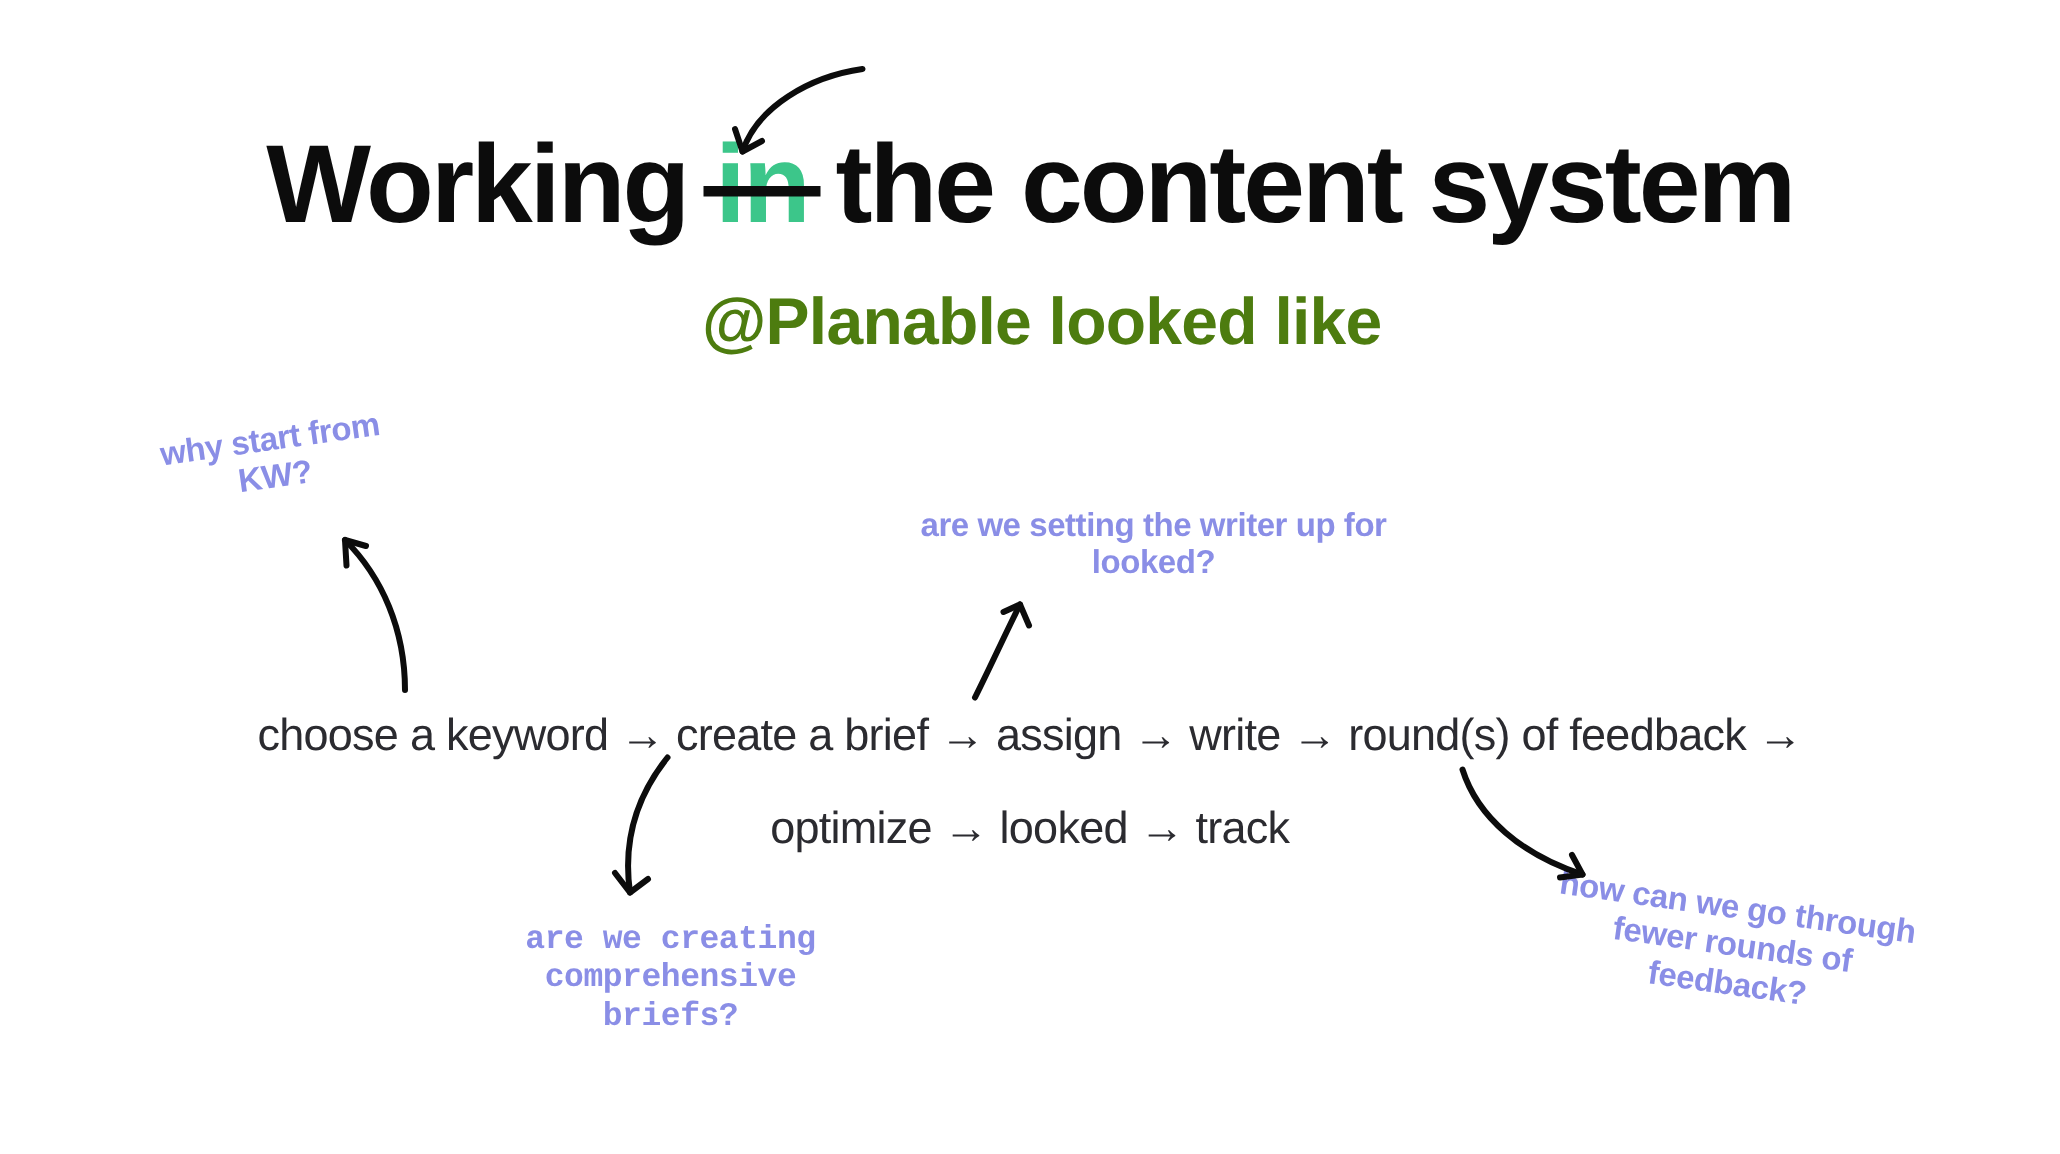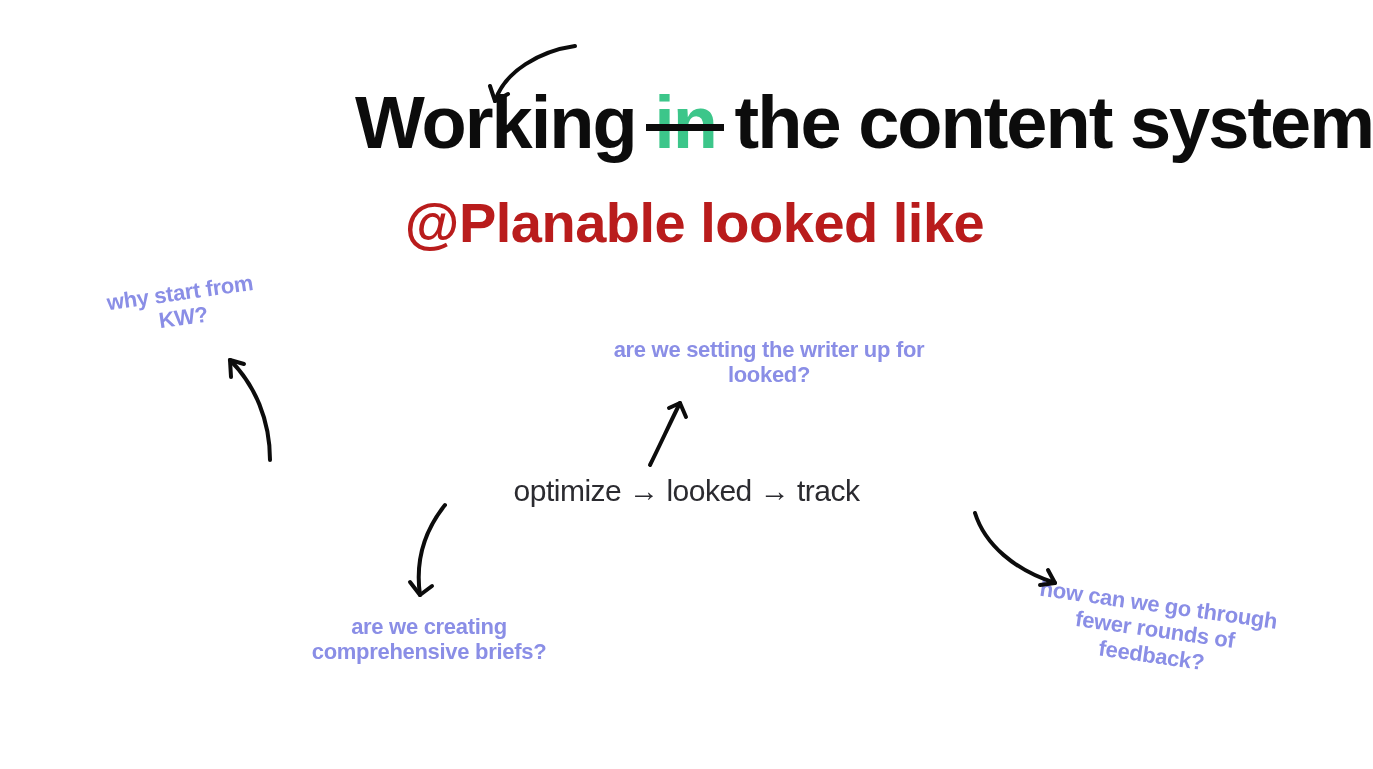--- a/index.html
+++ b/index.html
@@ -27,40 +27,39 @@
     color: #8a8ee6;
     letter-spacing: -1px;
   }
   .main-title {
     font-size: 74px;
     font-weight: 800;
     color: #0c0c0c;
     letter-spacing: -2px;
     line-height: 1;
     margin-top: 20px;
-    text-align: right;
   }
   .strike-word {
     position: relative;
     color: #3cc68a;
     display: inline-block;
   }
   .strike-word::after {
     content: '';
     position: absolute;
     left: -8px;
     right: -8px;
     top: 52%;
     height: 7px;
     background: #0c0c0c;
   }
   .subtitle {
-    font-size: 56px;
+    font-size: 44px;
     font-weight: 700;
-    color: #b91c1c;
+    color: #4d7c0f;
     text-align: center;
     margin-top: 30px;
     letter-spacing: -0.5px;
     margin-left: 16px;
   }
   .flow-area {
     position: absolute;
     top: 460px;
     left: 0;
     width: 100%;
@@ -75,21 +74,21 @@
     position: absolute;
     color: #8a8ee6;
     font-size: 22px;
     font-weight: 700;
     text-align: center;
     line-height: 1.15;
     letter-spacing: -0.3px;
   }
   .ann-1 { top: 280px; left: 108px; transform: rotate(-8deg); }
   .ann-2 { top: 337px; left: 604px; width: 330px; }
-  .ann-3 { top: 614px; left: 294px; width: 270px; }
+  .ann-3 { top: 614px; left: 312px; width: 270px; font-family: Liberation Mono, monospace; }
   .ann-4 { top: 592px; left: 1030px; width: 250px; transform: rotate(8deg); }
   .arrow-svg {
     position: absolute;
     overflow: visible;
     pointer-events: none;
   }
 </style>
 </head>
 <body>
 
@@ -99,20 +98,21 @@
   </h1>
   <div class="subtitle">@Planable looked like</div>
 </div>
 
 <svg class="arrow-svg" style="top:36px; left:480px; width:120px; height:80px;">
   <path d="M 95 10 C 60 15, 25 35, 15 65" stroke="#0c0c0c" stroke-width="4" fill="none" stroke-linecap="round"></path>
   <path d="M 15 65 L 10 50 M 15 65 L 28 58" stroke="#0c0c0c" stroke-width="4" fill="none" stroke-linecap="round"></path>
 </svg>
 
 <div class="flow-area">
+  <div>choose a keyword → create a brief → assign → write → round(s) of feedback →</div>
   <div>optimize → looked → track</div>
 </div>
 
 <div class="annotation ann-1">
   <span style="white-space:pre-line;">why start from
 KW?</span>
 </div>
 <svg class="arrow-svg" style="top:350px; left:200px; width:90px; height:120px;">
   <path d="M 70 110 C 70 70, 55 35, 30 10" stroke="#0c0c0c" stroke-width="4" fill="none" stroke-linecap="round"></path>
   <path d="M 30 10 L 44 14 M 30 10 L 31 27" stroke="#0c0c0c" stroke-width="4" fill="none" stroke-linecap="round"></path>

